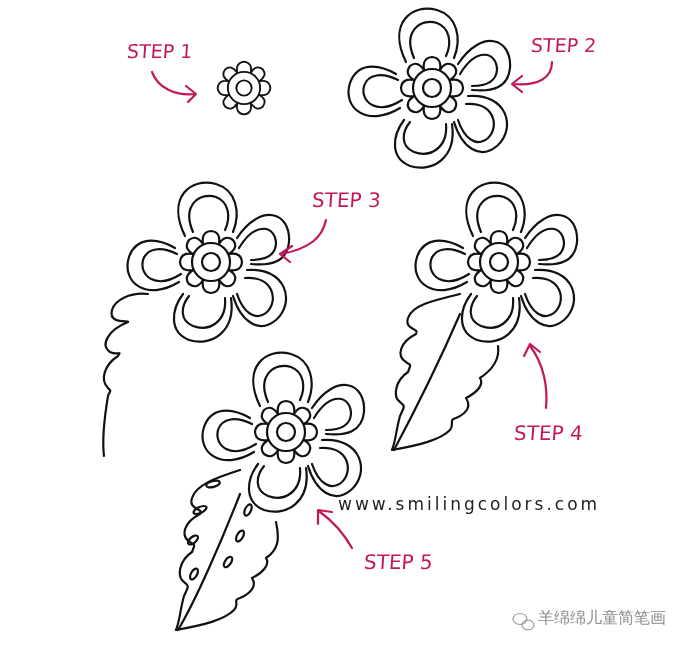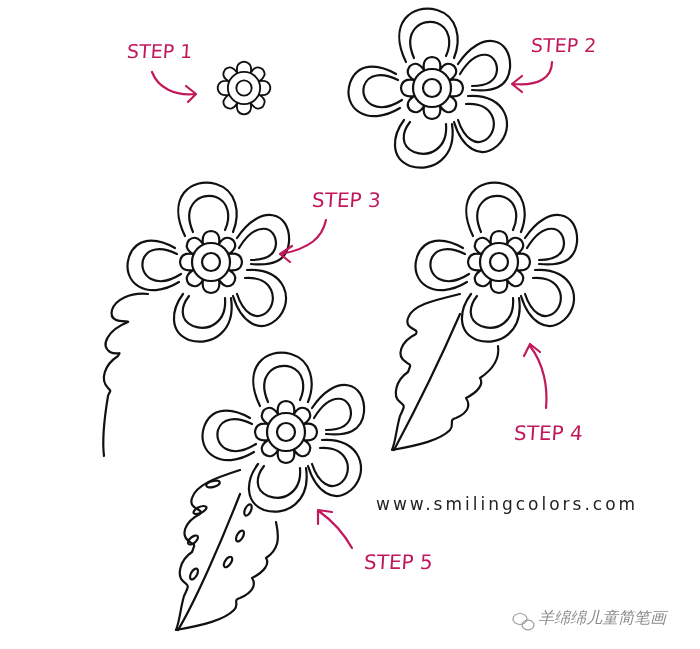--- a/index.html
+++ b/index.html
@@ -1,22 +1,22 @@
 <!DOCTYPE html>
 <html><head>
 <meta charset="utf-8">
 <style>
   html, body { margin:0; padding:0; background:#ffffff; }
   #stage { position:relative; width:700px; height:649px; background:#ffffff; overflow:hidden; }
   svg.art { position:absolute; left:0; top:0; }
   .ink { fill:none; stroke:#111111; stroke-width:2.2; stroke-linecap:round; stroke-linejoin:round; }
   .pinkstroke { fill:none; stroke:#c2185b; stroke-width:2.2; stroke-linecap:round; stroke-linejoin:round; }
   .label { position:absolute; color:#c2185b; font-family:"DejaVu Sans", sans-serif; font-size:19px; letter-spacing:0px; transform:skewX(-4deg); white-space:nowrap; }
-  .url { position:absolute; left:376px; top:494px; font-family:"DejaVu Sans", sans-serif; font-size:17px; letter-spacing:3px; color:#222222; white-space:nowrap; }
-  .wm { position:absolute; left:510px; top:608px; display:flex; align-items:flex-end; gap:6px; color:#8a8a8a; font-family:"DejaVu Sans", sans-serif; font-size:16px; white-space:nowrap;font-style:italic; }
+  .url { position:absolute; left:338px; top:494px; font-family:"DejaVu Sans", sans-serif; font-size:17px; letter-spacing:3px; color:#222222; white-space:nowrap; }
+  .wm { position:absolute; left:510px; top:608px; display:flex; align-items:flex-end; gap:6px; color:#8a8a8a; font-family:"DejaVu Sans", sans-serif; font-size:16px; white-space:nowrap; }
 </style>
 </head>
 <body>
 
 <div id="stage">
 
   <svg class="art" width="700" height="649" viewBox="0 0 700 649">
     <defs>
 
       <g id="center">

